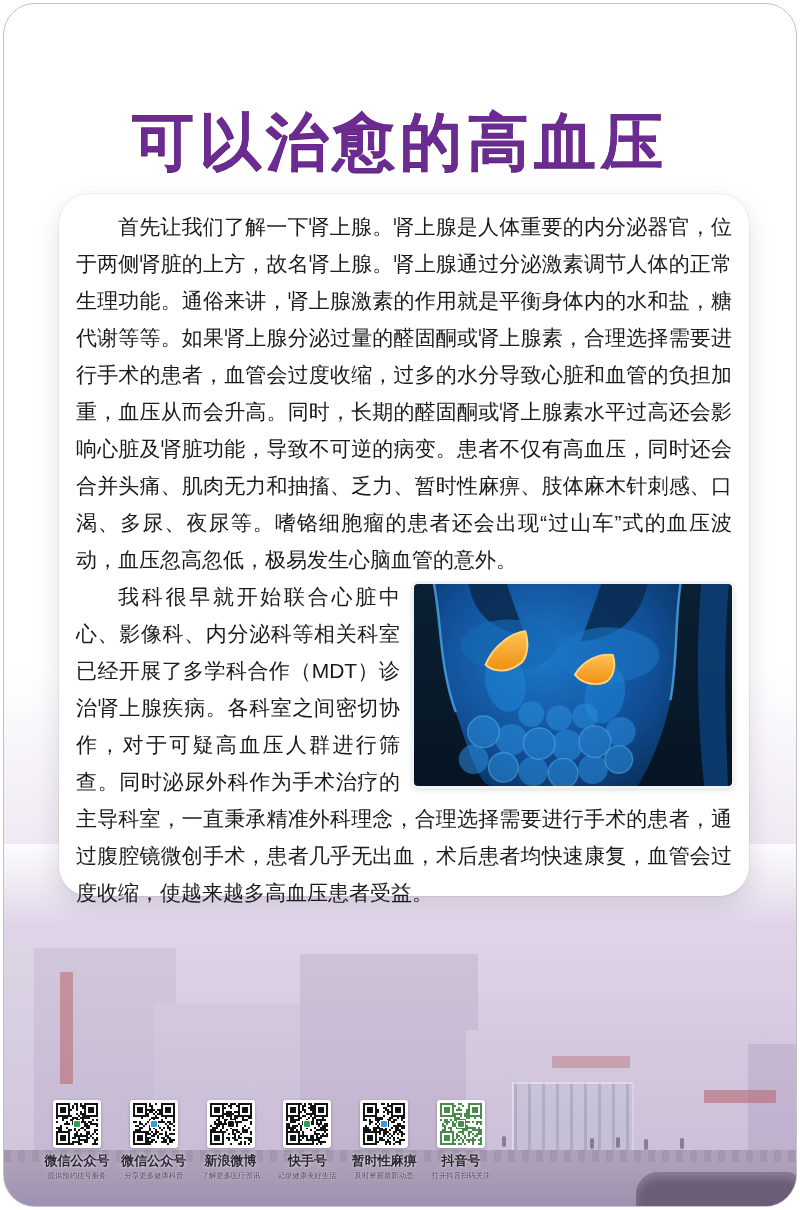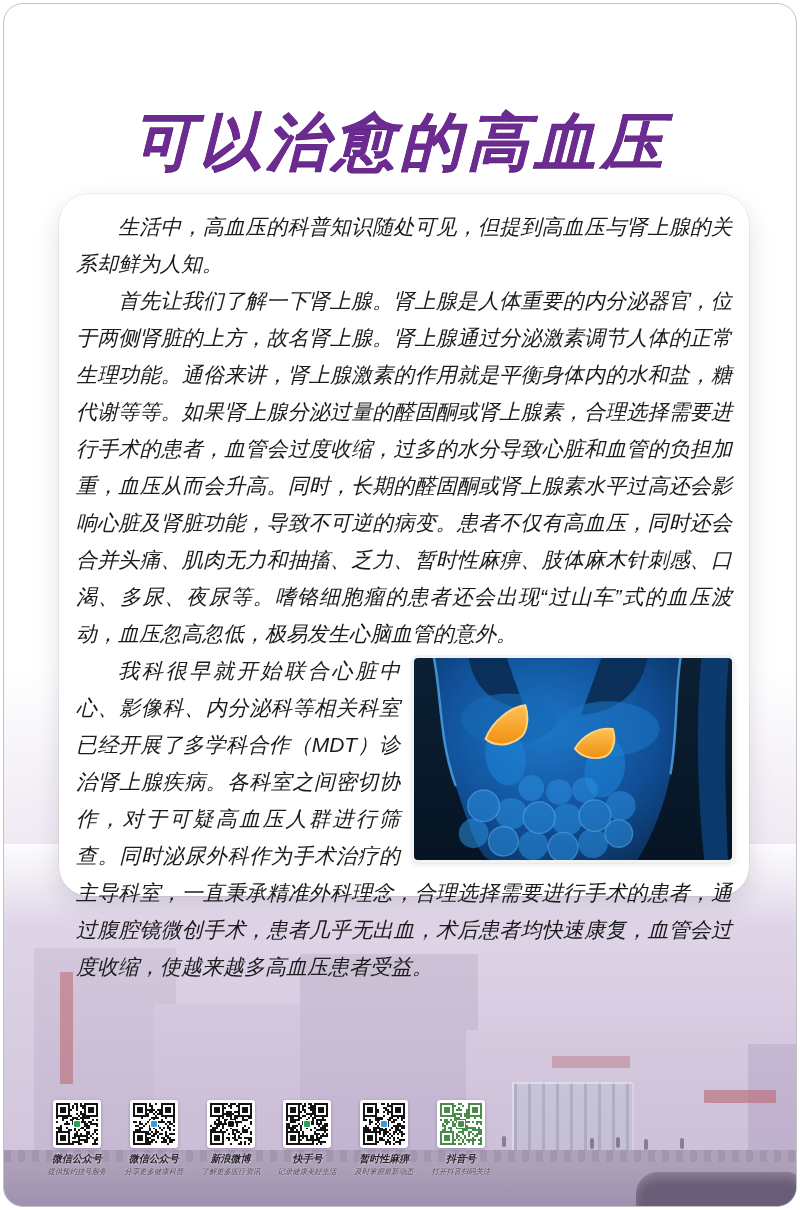--- a/index.html
+++ b/index.html
@@ -1,22 +1,21 @@
 <!DOCTYPE html>
 <html><head>
 <meta charset="utf-8">
 <style>
   html,body{margin:0;padding:0;background:#fff;}
   body{width:800px;height:1210px;position:relative;font-family:"Liberation Sans","DejaVu Sans",sans-serif;}
 
   .poster{
     position:absolute;left:3px;top:3px;width:792px;height:1202px;
-    border:1px solid #c3c3c6;border-radius:20px;overflow:hidden;
+    border:1px solid #c3c3c6;border-radius:32px;overflow:hidden;
     background:linear-gradient(180deg,#ffffff 0%,#ffffff 55%,#efe9f3 70%,#d9cde1 82%,#cabdd6 100%);
-    font-style:italic;
   }
 
   
   .title{
     position:absolute;left:0;top:96px;width:100%;text-align:center;margin:0;
     font-size:62px;font-weight:900;letter-spacing:5px;color:#6b2b91;
     text-shadow:0 1px 0 #5a2479;
   }
 
   
@@ -59,21 +58,21 @@
     position:absolute;left:40px;top:1096px;width:450px;z-index:4;
     display:flex;justify-content:space-between;align-items:flex-start;
   }
   .qr-item{width:66px;text-align:center;}
   .qr-box{
     width:48px;height:48px;margin:0 auto;background:#fff;border-radius:3px;
     padding:3px;box-sizing:border-box;box-shadow:0 1px 3px rgba(60,40,80,.35);
   }
   .qr-box svg{display:block;width:100%;height:100%;}
   .qr-label{
-    margin-top:4px;font-size:10px;font-weight:700;color:#2a2530;white-space:nowrap;
+    margin-top:4px;font-size:13px;font-weight:700;color:#2a2530;white-space:nowrap;
     text-shadow:0 0 3px rgba(255,255,255,.9);
   }
   .qr-sub{
     margin-top:1px;font-size:8px;color:#4a4452;white-space:nowrap;
     text-shadow:0 0 2px rgba(255,255,255,.8);transform:scale(.92);transform-origin:center top;
   }
 </style>
 </head>
 <body>
 
@@ -103,21 +102,20 @@
     <div class="road"></div>
     <div class="car"></div>
     <div class="tint"></div>
   </div>
 
   <h1 class="title">可以治愈的高血压</h1>
 
   <div class="card"></div>
 
   <div class="article">
-    <p>生活中，高血压的科普知识随处可见，但提到高血压与肾上腺的关系却鲜为人知。</p>
     <p>首先让我们了解一下肾上腺。肾上腺是人体重要的内分泌器官，位于两侧肾脏的上方，故名肾上腺。肾上腺通过分泌激素调节人体的正常生理功能。通俗来讲，肾上腺激素的作用就是平衡身体内的水和盐，糖代谢等等。如果肾上腺分泌过量的醛固酮或肾上腺素，合理选择需要进行手术的患者，血管会过度收缩，过多的水分导致心脏和血管的负担加重，血压从而会升高。同时，长期的醛固酮或肾上腺素水平过高还会影响心脏及肾脏功能，导致不可逆的病变。患者不仅有高血压，同时还会合并头痛、肌肉无力和抽搐、乏力、暂时性麻痹、肢体麻木针刺感、口渴、多尿、夜尿等。嗜铬细胞瘤的患者还会出现“过山车”式的血压波动，血压忽高忽低，极易发生心脑血管的意外。</p>
     <p>
       <span class="anatomy-float">
         <svg viewBox="0 0 320 205" xmlns="http://www.w3.org/2000/svg" preserveAspectRatio="none">
           <defs>
             <linearGradient id="bgG" x1="0" y1="0" x2="0" y2="1">
               <stop offset="0" stop-color="#0b2034"></stop>
                 <stop offset="1" stop-color="#061423"></stop>
             </linearGradient>
             <radialGradient id="bodyG" cx="0.45" cy="0.4" r="0.75">

